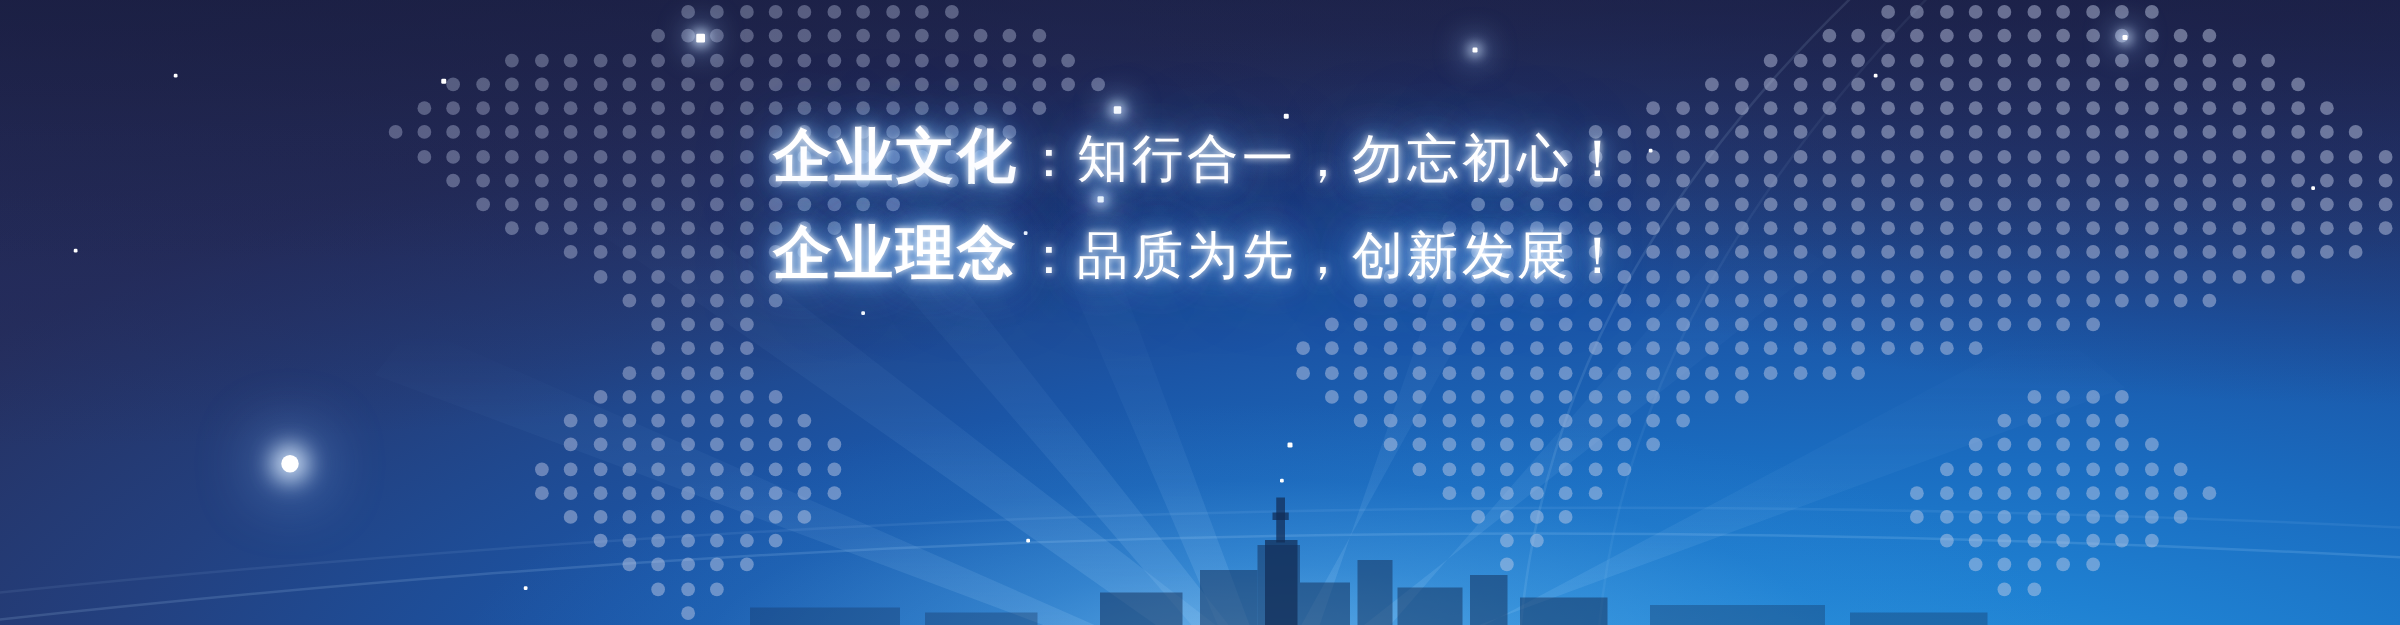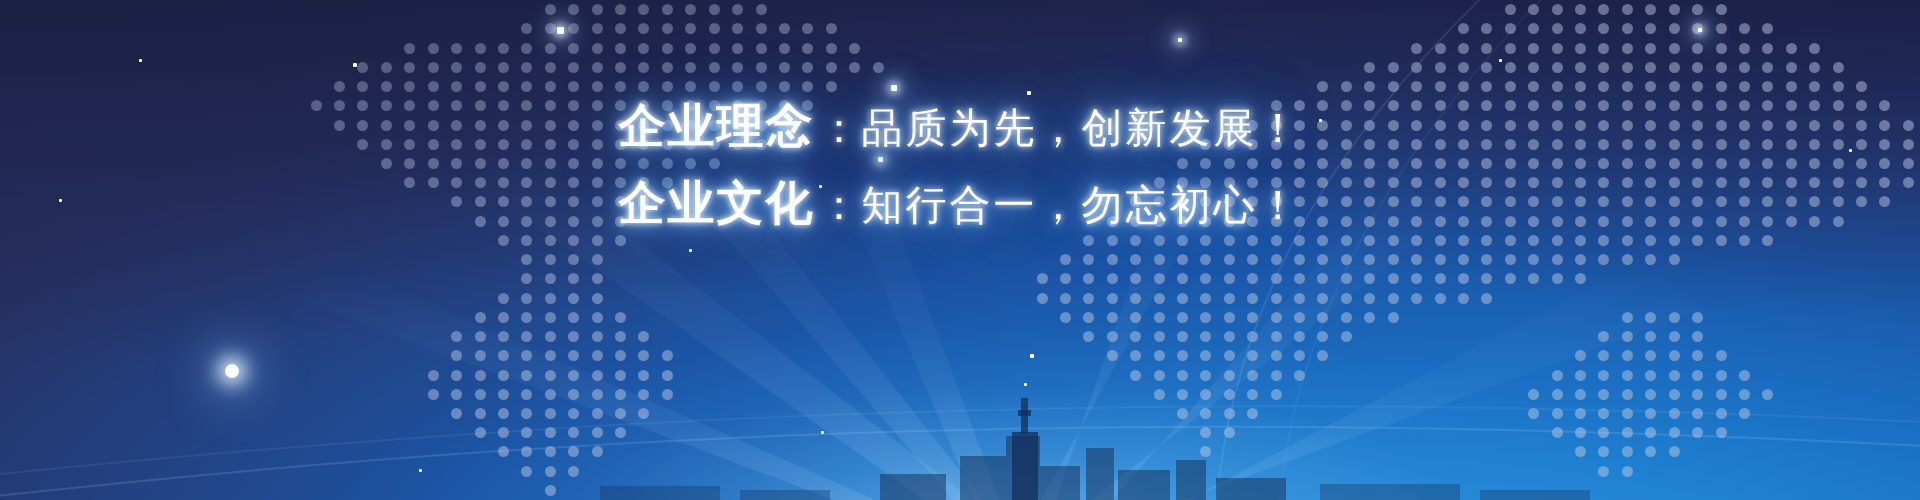--- a/index.html
+++ b/index.html
@@ -1020,20 +1020,20 @@
     <g fill="rgba(20,48,92,0.35)">
       <rect x="600" y="116" width="120" height="14"></rect>
       <rect x="740" y="120" width="90" height="10"></rect>
       <rect x="1320" y="114" width="140" height="16"></rect>
       <rect x="1480" y="120" width="110" height="10"></rect>
     </g>
   </svg>
 
   <div class="text-block">
     <div class="line">
+      <span class="title-strong">企业文化</span><span class="title-colon">：</span><span class="title-light">知行合一，勿忘初心！</span>
+    </div>
+    <div class="line">
       <span class="title-strong">企业理念</span><span class="title-colon">：</span><span class="title-light">品质为先，创新发展！</span>
     </div>
-    <div class="line">
-      <span class="title-strong">企业文化</span><span class="title-colon">：</span><span class="title-light">知行合一，勿忘初心！</span>
-    </div>
   </div>
 
 </div>
 
 </body></html>

